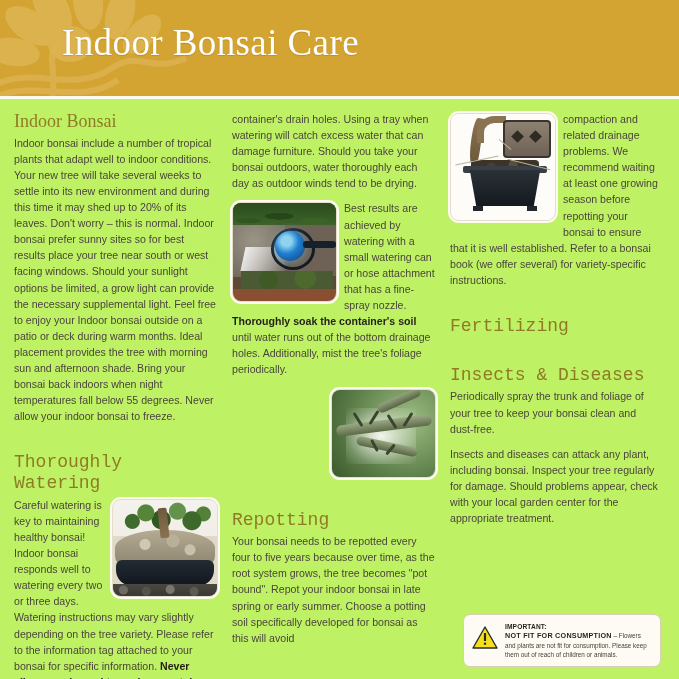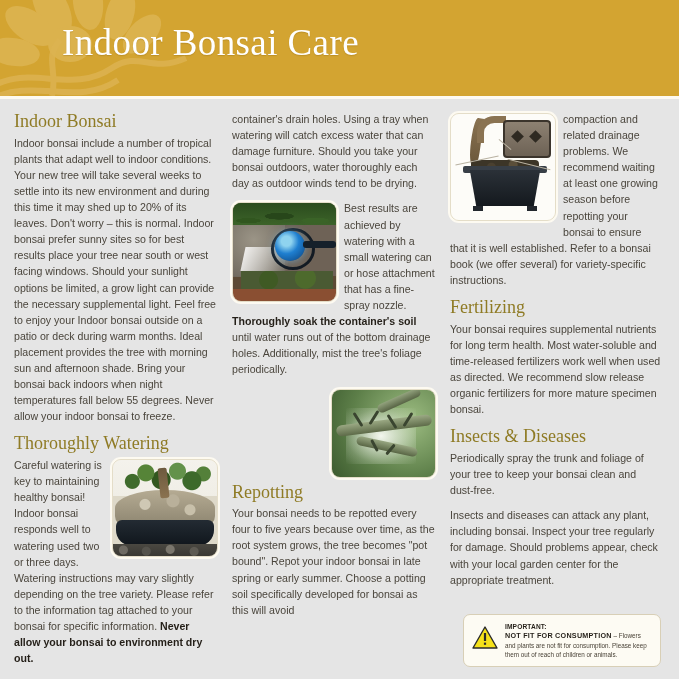--- a/index.html
+++ b/index.html
@@ -1,21 +1,21 @@
 <!DOCTYPE html>
 <html><head>
 <meta charset="utf-8">
 <style>
   html,body{margin:0;padding:0;}
   body{
     width:679px;height:679px;overflow:hidden;
     background:#fdf8ee;
     font-family:"Liberation Sans", sans-serif;
   }
-  .page{position:relative;width:679px;height:679px;background:#e5e5e5;}
+  .page{position:relative;width:679px;height:679px;background:#bef264;}
 
   
   .header{
     position:relative;width:679px;height:96px;
     background:#d3a431;overflow:hidden;
   }
   .header .ornament{position:absolute;left:0;top:0;width:240px;height:96px;opacity:.85;}
   .header h1{
     position:absolute;left:62px;top:21px;margin:0;
     font-family:"Liberation Serif", serif;
@@ -35,21 +35,21 @@
     gap:14px;
   }
   .col{width:204px;position:relative;}
   .col3{width:211px;}
 
   h2{
     font-family:"Liberation Serif", serif;
     font-size:18px;font-weight:400;color:#8f7b25;
     margin:0 0 3px 0;line-height:1.15;
   }
-  h2.spaced{margin-top:0;}
+  h2.spaced{margin-top:28px;font-family:Liberation Mono, monospace;}
   p{
     margin:0 0 9px 0;
     font-size:10.6px;line-height:1.52;
     color:#4a453c;
     text-align:left;
   }
   b{color:#241f18;font-weight:bold;}
 
   
   .photo{
@@ -207,21 +207,21 @@
       <h2 class="spaced">Thoroughly Watering</h2>
 
       <div class="photo photo-pot ph-right">
         <div class="sky"></div>
           <div class="soil"></div>
           <div class="foliage"></div>
         <div class="trunk"></div>
           <div class="pot"></div>
           <div class="pebbles"></div>
       </div>
-      <p><span>Careful watering is key to maintaining healthy bonsai! Indoor bonsai responds well to watering used two or three days. Watering instructions may vary slightly depending on the tree variety. Please refer to the information tag attached to your bonsai for specific information. </span><b>Never allow your bonsai to environment dry out.</b></p>
+      <p><span>Careful watering is key to maintaining healthy bonsai! Indoor bonsai responds well to watering every two or three days. Watering instructions may vary slightly depending on the tree variety. Please refer to the information tag attached to your bonsai for specific information. </span><b>Never allow your bonsai to environment dry out.</b></p>
       <div class="clearfix"></div>
       <p>An easy way to water without risking spills is to place a shallow tray filled with decorative pebbles beneath your bonsai tree. Thorough watering will result in water running out the</p>
     </div>
 
     <div class="col">
       <p>container's drain holes. Using a tray when watering will catch excess water that can damage furniture. Should you take your bonsai outdoors, water thoroughly each day as outdoor winds tend to be drying.</p>
 
       <div class="photo photo-spray ph-left">
         <div class="bg"></div>
           <div class="rock"></div>
@@ -267,21 +267,20 @@
         <div class="hole" style="left:62px;top:18px;"></div>
         <div class="hole" style="left:80px;top:18px;"></div>
         <div class="wire" style="left:4px;top:46px;width:44px;transform:rotate(-12deg)"></div>
         <div class="wire" style="left:56px;top:50px;width:44px;transform:rotate(14deg)"></div>
         <div class="wire" style="left:46px;top:30px;width:16px;transform:rotate(40deg)"></div>
       </div>
       <p>compaction and related drainage problems. We recommend waiting at least one growing season before repotting your bonsai to ensure that it is well established. Refer to a bonsai book (we offer several) for variety-specific instructions.</p>
       <div class="clearfix"></div>
 
       <h2 class="spaced">Fertilizing</h2>
-      <p>Your bonsai requires supplemental nutrients for long term health. Most water-soluble and time-released fertilizers work well when used as directed. We recommend slow release organic fertilizers for more mature specimen bonsai.</p>
 
       <h2 class="spaced">Insects &amp; Diseases</h2>
       <p>Periodically spray the trunk and foliage of your tree to keep your bonsai clean and dust-free.</p>
       <p>Insects and diseases can attack any plant, including bonsai. Inspect your tree regularly for damage. Should problems appear, check with your local garden center for the appropriate treatment.</p>
     </div>
   </div>
 
   <div class="warn">
     <svg width="26" height="23" viewBox="0 0 26 23">
       <polygon points="13,1 25,22 1,22" fill="#f5e11a" stroke="#2b2b2b" stroke-width="1.4" stroke-linejoin="round"></polygon>

